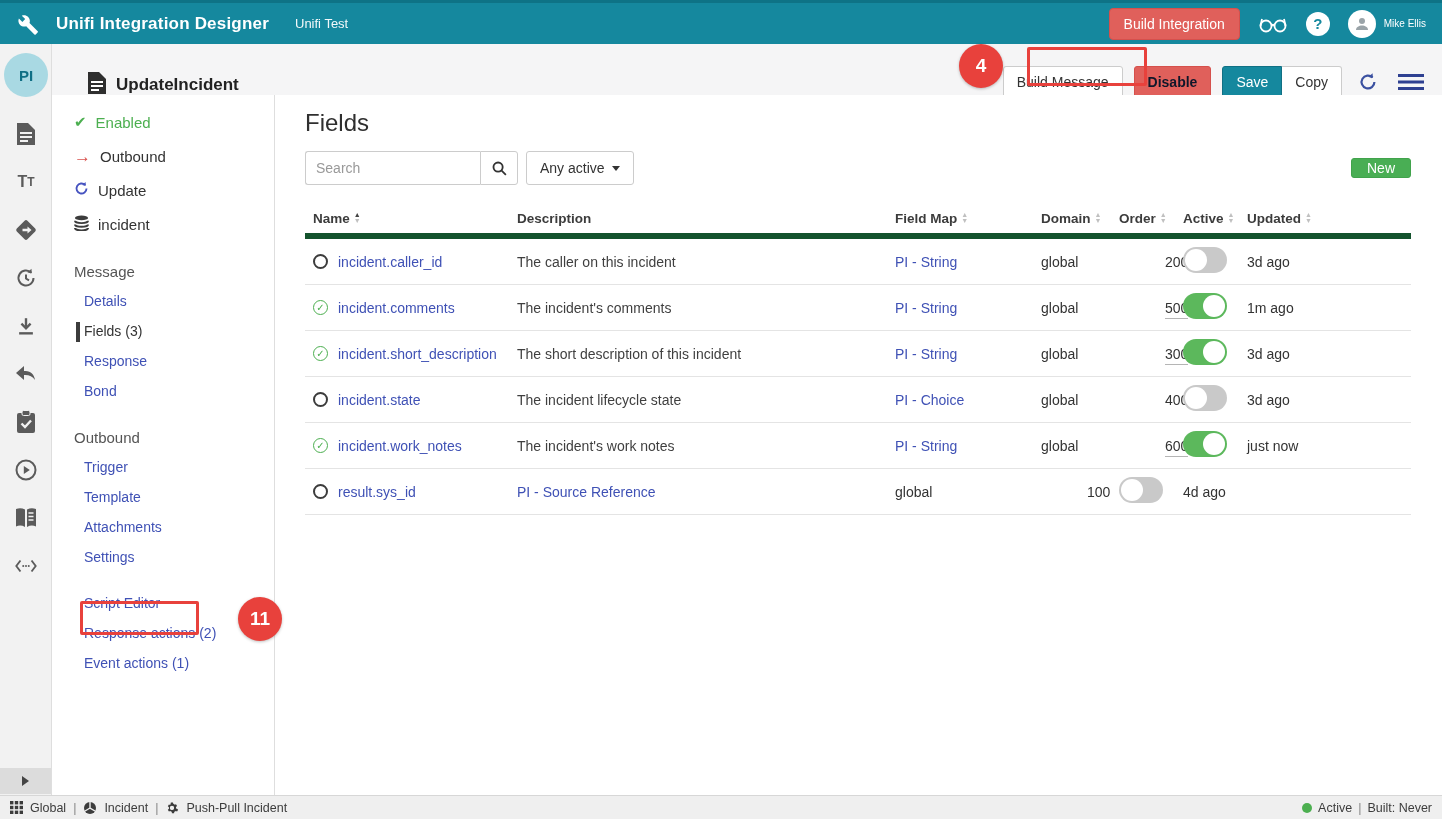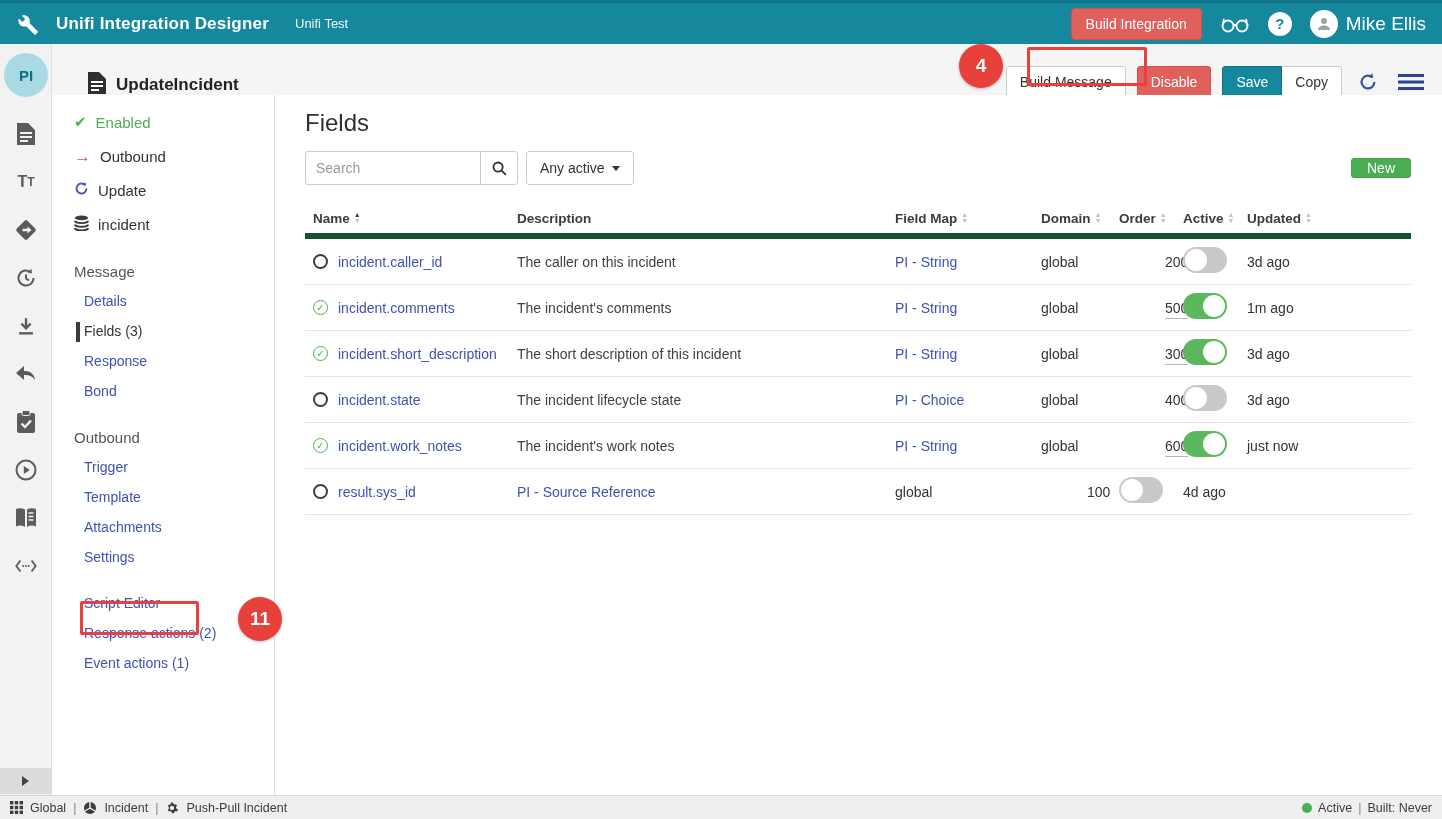--- a/index.html
+++ b/index.html
@@ -16,30 +16,30 @@
   .topbar{position:absolute; left:0; top:0; width:1442px; height:44px; background:var(--teal); border-top:3px solid var(--teal-dark); display:flex; align-items:center; color:#fff;}
   .wrench{width:30px; height:30px; margin:0 14px 0 12px; display:flex; align-items:center; justify-content:center;}
   .app-title{font-size:17px; font-weight:bold; letter-spacing:.2px;}
   .app-sub{font-size:13px; margin-left:26px; opacity:.95;}
   .topbar-right{margin-left:auto; display:flex; align-items:center; gap:18px; padding-right:16px;}
   .btn-build-integration{background:var(--red); color:#fff; border:1px solid #d5504c; border-radius:4px; font-size:14px; padding:7px 14px; cursor:pointer; font-family:inherit;}
   .glasses-icon,.help-icon{display:flex; align-items:center; justify-content:center; cursor:pointer;}
   .help-icon{width:24px; height:24px; border-radius:50%; background:#fff; color:var(--teal); font-weight:bold; font-size:15px;}
   .user-chip{display:flex; align-items:center; gap:8px; cursor:pointer;}
   .user-avatar{width:28px; height:28px; border-radius:50%; background:#fff; display:flex; align-items:center; justify-content:center;}
-  .user-name{font-size:19px;}
+  .user-name{font-size:10px;}
 
   
   .docbar{position:absolute; left:0; top:44px; width:1442px; height:55px; background:#f5f5f6; border-bottom:1px solid #e3e3e3; display:flex; align-items:flex-end;}
   .doc-title-wrap{display:flex; align-items:center; gap:10px; margin-left:88px;}
   .doc-title{font-size:17px; font-weight:bold; color:#222;}
   .docbar-right{margin-left:auto; display:flex; align-items:center; gap:11px; padding-right:14px;}
   .btn{font-family:inherit; font-size:14px; padding:7px 13px; border-radius:3px; cursor:pointer; border:1px solid transparent;}
   .btn-plain{background:#fff; color:#333; border-color:#ccc;}
-  .btn-red{background:var(--red); color:#ffffff; border-color:#d5504c;}
+  .btn-red{background:var(--red); color:#0f172a; border-color:#d5504c;font-weight:bold;}
   .btn-teal{background:var(--teal); color:#fff; border-color:#117084; border-radius:3px 0 0 3px;}
   .btn-copy{background:#fff; color:#333; border-color:#ccc; border-left:none; border-radius:0 3px 3px 0; margin-left:-11px;}
   .icon-btn{background:none; border:none; cursor:pointer; display:flex; align-items:center; justify-content:center; padding:4px;}
 
   
   .rail{position:absolute; left:0; top:44px; bottom:24px; width:52px; background:#f2f2f2; border-right:1px solid var(--border);}
   .rail-avatar{position:absolute; left:4px; top:9px; width:44px; height:44px; border-radius:50%; background:#a9d9e3; color:#0f6f85; font-weight:bold; font-size:15px; display:flex; align-items:center; justify-content:center; cursor:pointer;}
   .rail-icons{position:absolute; top:78px; left:0; width:52px; display:flex; flex-direction:column; align-items:center; gap:24px;}
   .rail-ic{width:24px; height:24px; display:flex; align-items:center; justify-content:center; cursor:pointer; color:#5b5b5b;}
   .rail-ic svg{display:block;}

